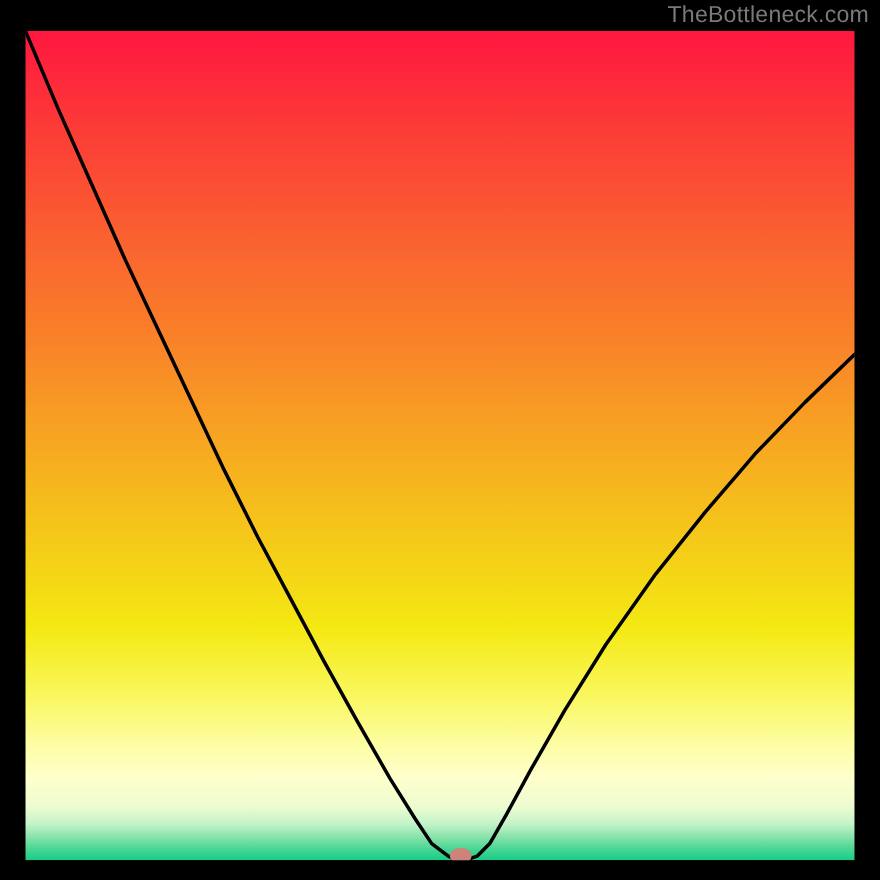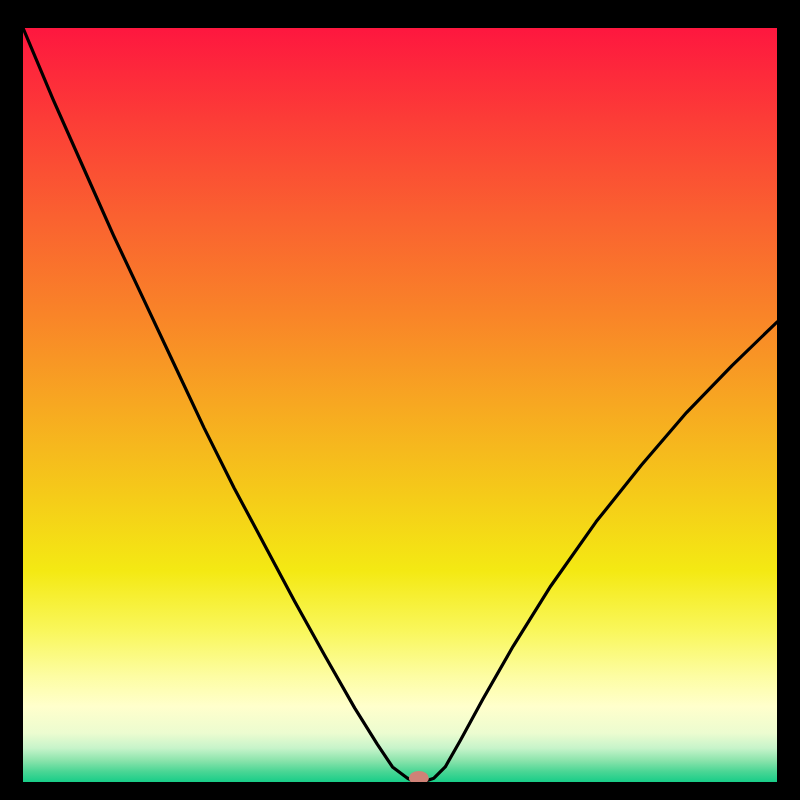--- a/index.html
+++ b/index.html
@@ -36,20 +36,21 @@
   .plot svg {
     display: block;
     width: 754px;
     height: 754px;
   }
 </style>
 </head>
 <body>
 
 <div class="outer">
+  <div class="watermark">TheBottleneck.com</div>
   <div class="plot">
     <svg viewBox="0 0 754 754">
       <defs>
         <linearGradient id="bg-grad" x1="0" y1="0" x2="0" y2="1">
             <stop offset="0.00%" stop-color="#fe173f"></stop>
             <stop offset="12.00%" stop-color="#fc3c37"></stop>
             <stop offset="25.00%" stop-color="#fa6130"></stop>
             <stop offset="38.00%" stop-color="#f98428"></stop>
             <stop offset="50.00%" stop-color="#f7a821"></stop>
             <stop offset="62.00%" stop-color="#f5cb19"></stop>

